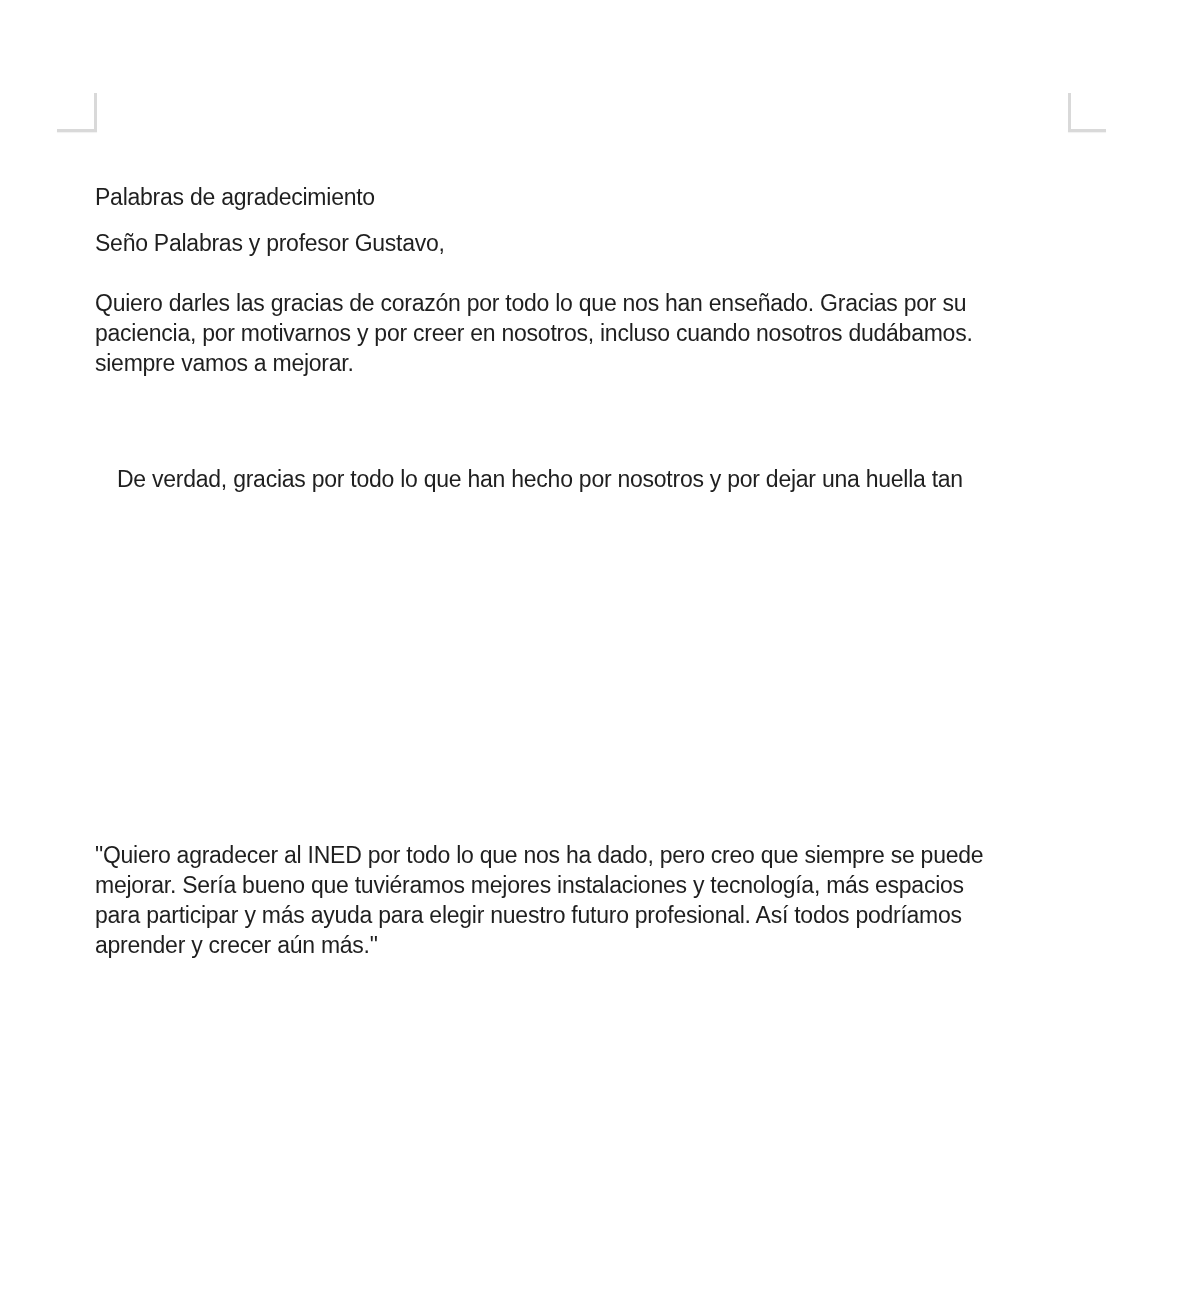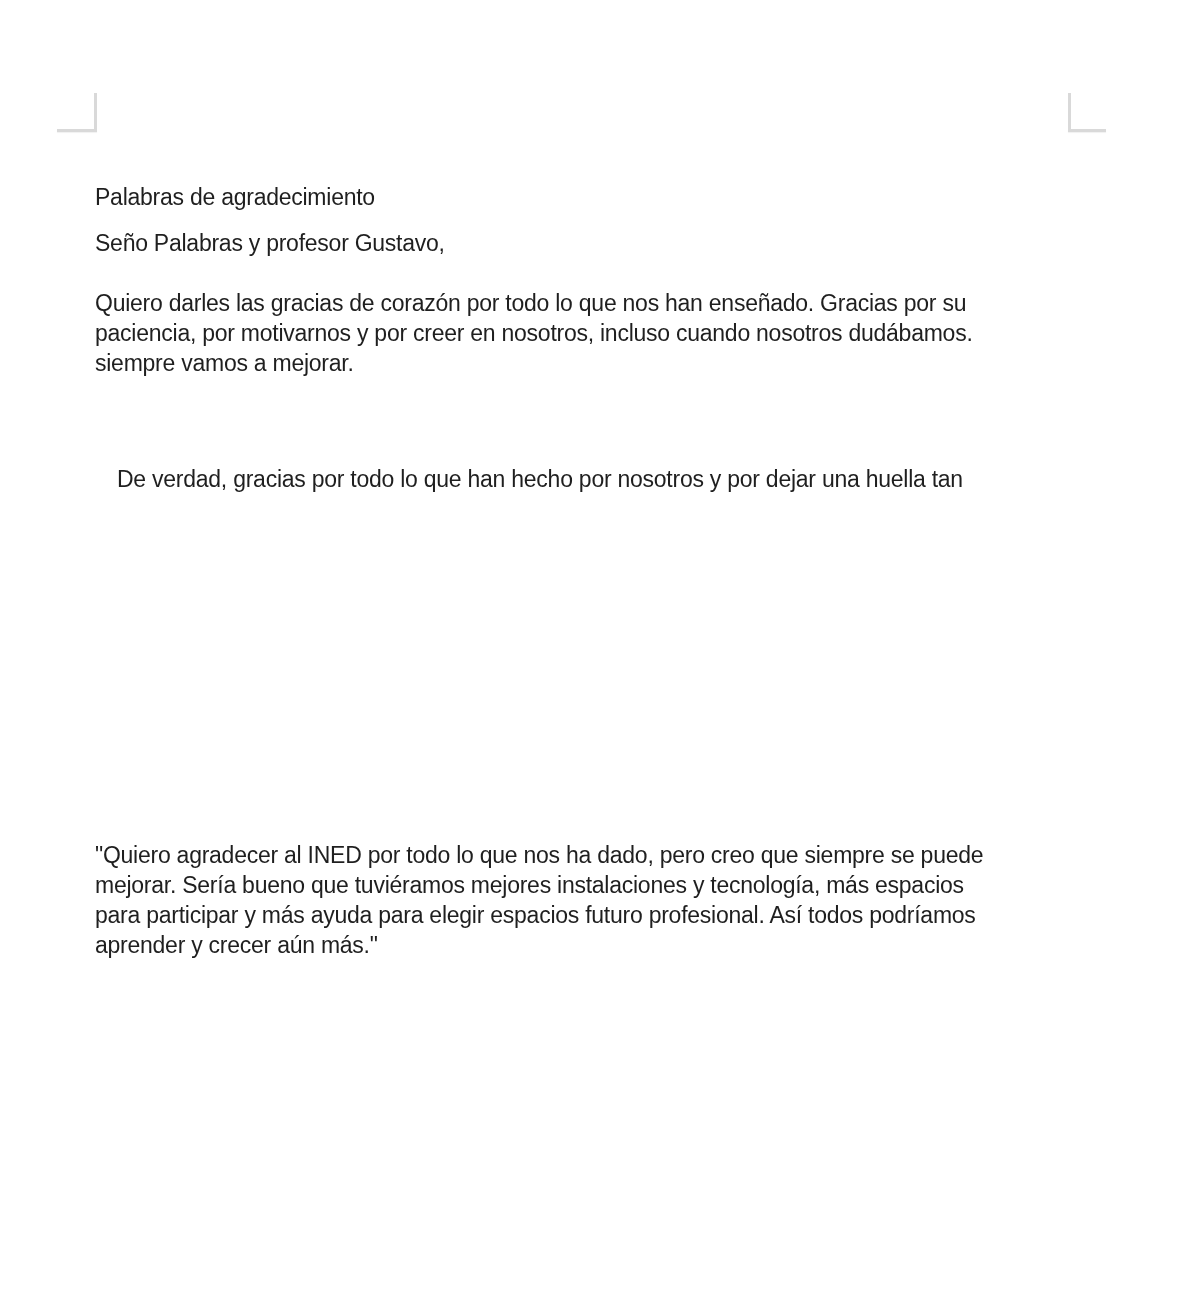--- a/index.html
+++ b/index.html
@@ -74,17 +74,17 @@
   </div>
 
   <div class="block" id="paragraph-2">
     <div class="line">De verdad, gracias por todo lo que han hecho por nosotros y por dejar una huella tan</div>
   </div>
 
 
   <div class="block" id="paragraph-3">
     <div class="line">"Quiero agradecer al INED por todo lo que nos ha dado, pero creo que siempre se puede</div>
     <div class="line">mejorar. Sería bueno que tuviéramos mejores instalaciones y tecnología, más espacios</div>
-    <div class="line">para participar y más ayuda para elegir espacios futuro profesional. Así todos podríamos</div>
+    <div class="line">para participar y más ayuda para elegir nuestro futuro profesional. Así todos podríamos</div>
     <div class="line">aprender y crecer aún más."</div>
   </div>
 
 </div>
 
 </body></html>

